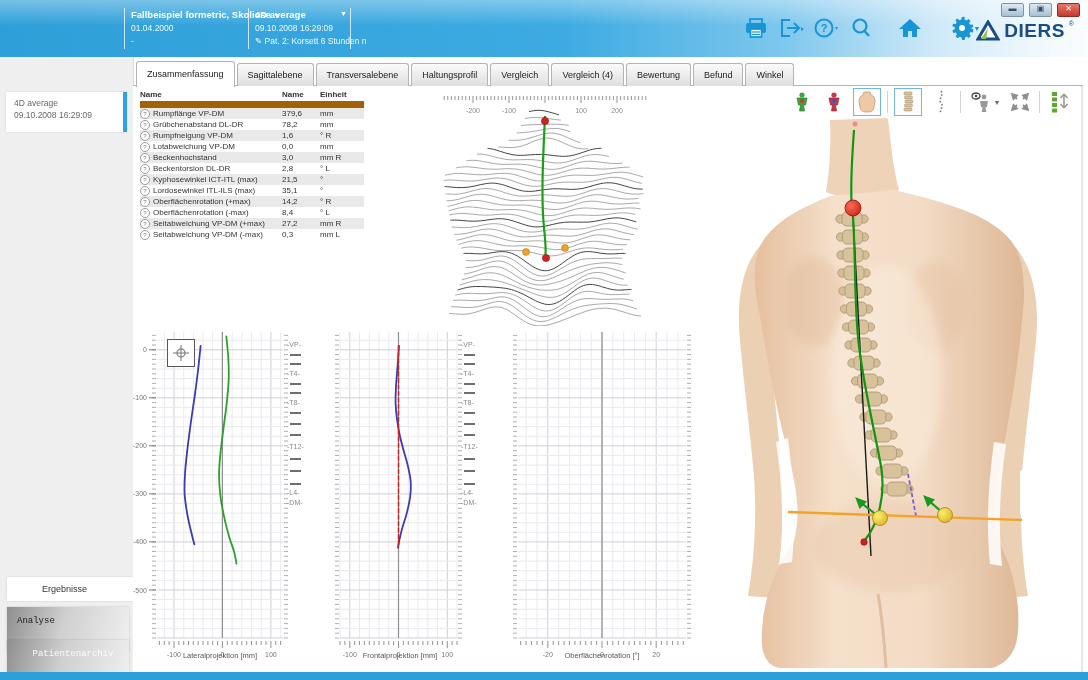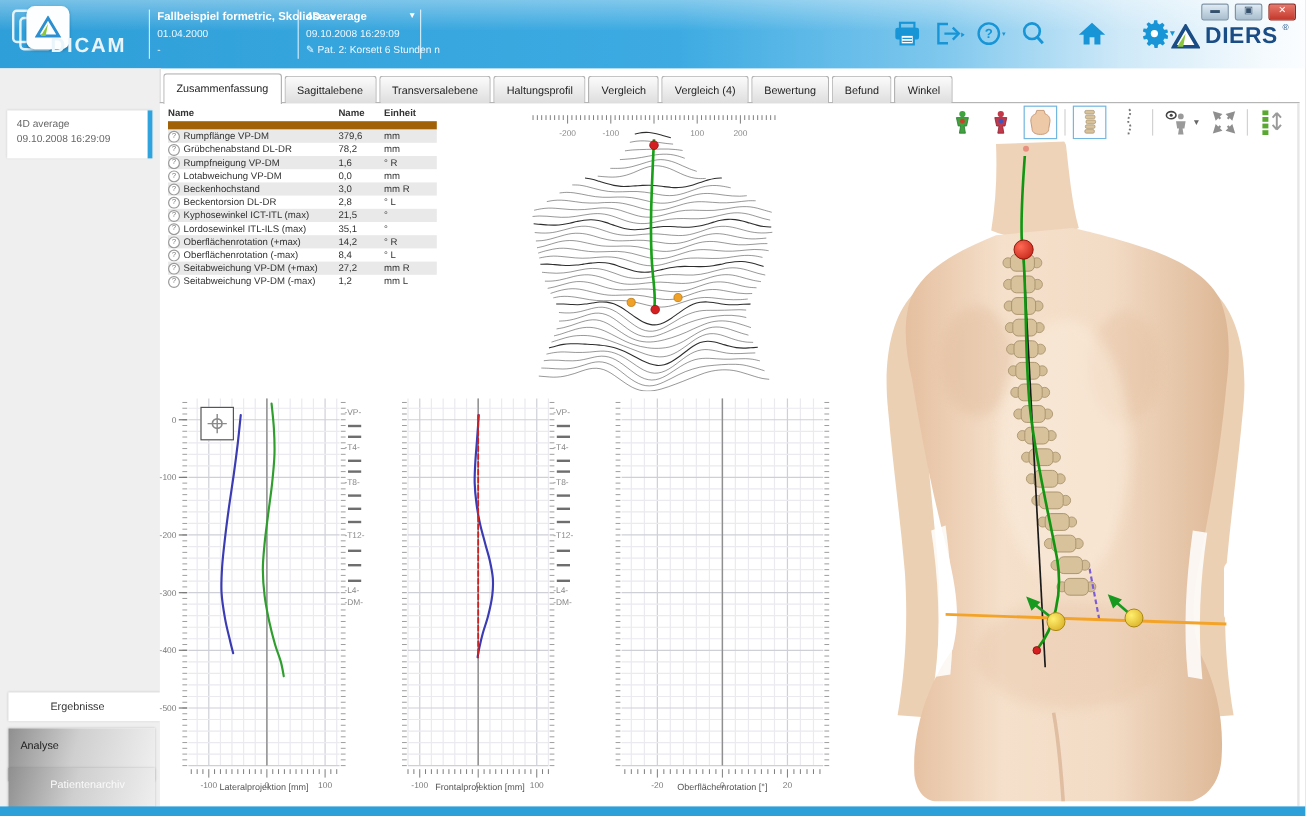--- a/index.html
+++ b/index.html
@@ -33,21 +33,21 @@
   .sidebar{left:0;top:57px;width:133px;height:615px;background:#efeff0;border-right:1px solid #dcdcdc;}
   .scan-card{left:6px;top:35px;width:121px;height:40px;background:#fff;box-shadow:0 0 2px rgba(0,0,0,.12);}
   .scan-card .bar{position:absolute;right:0;top:0;width:4px;height:100%;background:#2fa3dd;}
   .scan-card .t1{margin:6px 0 0 8px;font-size:8.5px;color:#666;}
   .scan-card .t2{margin:2px 0 0 8px;font-size:8.5px;color:#666;}
   .navbtn{left:7px;width:122px;font-size:9px;cursor:pointer;}
   .navbtn .lbl{padding-left:10px;}
   .nav-active{background:#fff;height:24px;line-height:24px;color:#333;box-shadow:0 0 2px rgba(0,0,0,.15);}
   .nav-active .bar{position:absolute;right:0;top:0;width:4px;height:100%;background:#2fa3dd;}
   .nav-gray{height:44px;line-height:28px;color:#1c1c1c;
-            background:linear-gradient(105deg,#8f8f8f 0%,#cfcfcf 45%,#f0f0f0 100%);box-shadow:0 0 2px rgba(0,0,0,.2);}
+            background:linear-gradient(105deg,#8f8f8f 0%,#cfcfcf 45%,#f0f0f0 100%);box-shadow:0 0 2px rgba(0,0,0,.2);font-family:Liberation Mono, monospace;}
   .nav-dim{color:#fafafa;text-align:center;}
   
   .content{left:133px;top:85px;width:950px;height:587px;background:#fff;border-top:1px solid #b5b5b5;}
   .tabbar{left:136px;top:60px;height:26px;display:flex;align-items:flex-end;z-index:5;}
   .tab{padding:0 10px;height:22px;line-height:22px;font-size:9px;color:#222;margin-right:2px;
        border:1px solid #b3b3b3;border-bottom:none;border-radius:3px 3px 0 0;
        background:linear-gradient(#fbfbfb,#dedede);cursor:pointer;white-space:nowrap;}
   .tab.active{background:#fff;height:25px;line-height:25px;position:relative;z-index:6;margin-bottom:-1px;}
   .edge-r{left:1081px;top:86px;width:2px;height:586px;background:#e6e6e6;}
   .bottombar{left:0;top:672px;width:1088px;height:8px;background:#2da0da;}
@@ -74,31 +74,20 @@
   .t3i{width:26px;height:26px;display:flex;align-items:center;justify-content:center;cursor:pointer;}
   .t3i.sel{border:1px solid #74b6de;background:#fdfdff;}
   .tdiv{width:1px;height:22px;background:#d2d2d2;}
 </style>
 </head>
 <body>
 
 <div class="win">
 
   <div class="abs hdr">
-    <div class="abs" style="left:8px;top:2px;width:120px;height:52px;">
-      <div class="abs logo-sq" style="left:2px;top:6px;width:24px;height:24px;"></div>
-      <div class="abs logo-sq" style="left:8px;top:12px;width:24px;height:24px;"></div>
-      <div class="abs logo-card">
-        <svg width="22" height="20" viewBox="0 0 22 20">
-          <polygon points="11,2 20,17 2,17" fill="#fff" stroke="#2b8fd0" stroke-width="2.4"></polygon>
-          <polygon points="5,17 11,7 9,17" fill="#8bc63f"></polygon>
-        </svg>
-      </div>
-      <div class="abs logo-text">DICAM</div>
-    </div>
     <div class="abs hdiv" style="left:124px;"></div>
     <div class="abs psec" style="left:131px;top:9px;width:112px;">
       <div class="l1"><span>Fallbeispiel formetric, Skoliose</span> <span class="caret">▼</span></div>
       <div class="l2">01.04.2000</div>
       <div class="l3">-</div>
     </div>
     <div class="abs hdiv" style="left:248px;"></div>
     <div class="abs psec" style="left:255px;top:9px;width:92px;">
       <div class="l1"><span>4D average</span> <span class="caret" style="position:absolute;right:0;top:1px;">▼</span></div>
       <div class="l2">09.10.2008 16:29:09</div>
@@ -290,21 +279,21 @@
             <span>Seitabweichung VP-DM (+max)</span>
           </div>
           <div class="c-wert">27,2</div>
           <div class="c-einh">mm R</div>
         </div>
         <div class="trow">
           <div class="c-name">
             <span class="qi">?</span>
             <span>Seitabweichung VP-DM (-max)</span>
           </div>
-          <div class="c-wert">1,2</div>
+          <div class="c-wert">0,3</div>
           <div class="c-einh">mm L</div>
         </div>
       </div>
   </div>
 
   <div class="abs" id="contour" style="left:424px;top:88px;width:242px;height:238px;"><svg width="242" height="238" viewBox="0 0 242 238">
         <line x1="20.2" y1="8" x2="20.2" y2="12" stroke="#666" stroke-width="0.7"></line>
         <line x1="23.8" y1="8" x2="23.8" y2="12" stroke="#666" stroke-width="0.7"></line>
         <line x1="27.4" y1="8" x2="27.4" y2="12" stroke="#666" stroke-width="0.7"></line>
         <line x1="31.0" y1="8" x2="31.0" y2="12" stroke="#666" stroke-width="0.7"></line>

